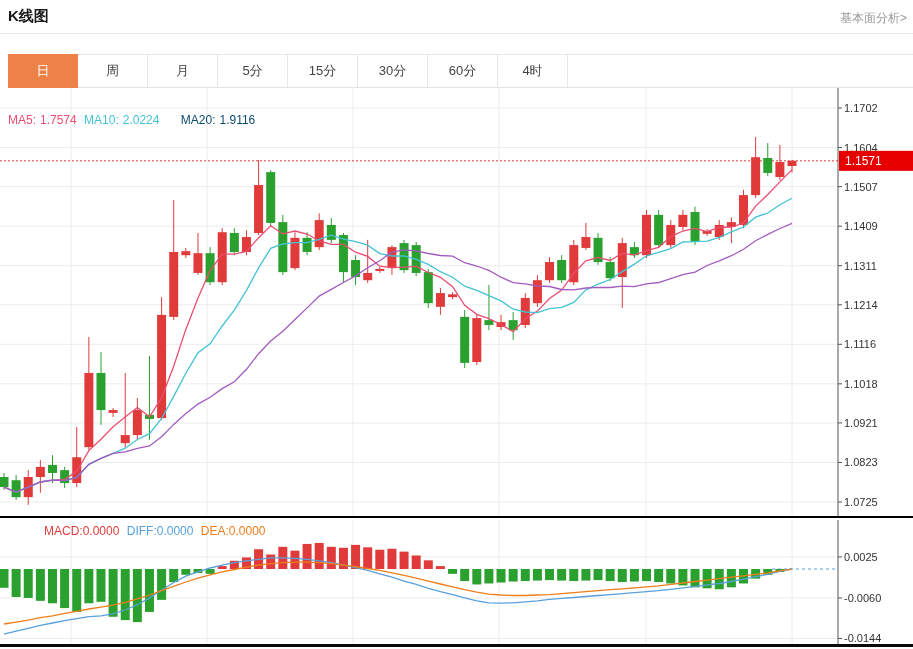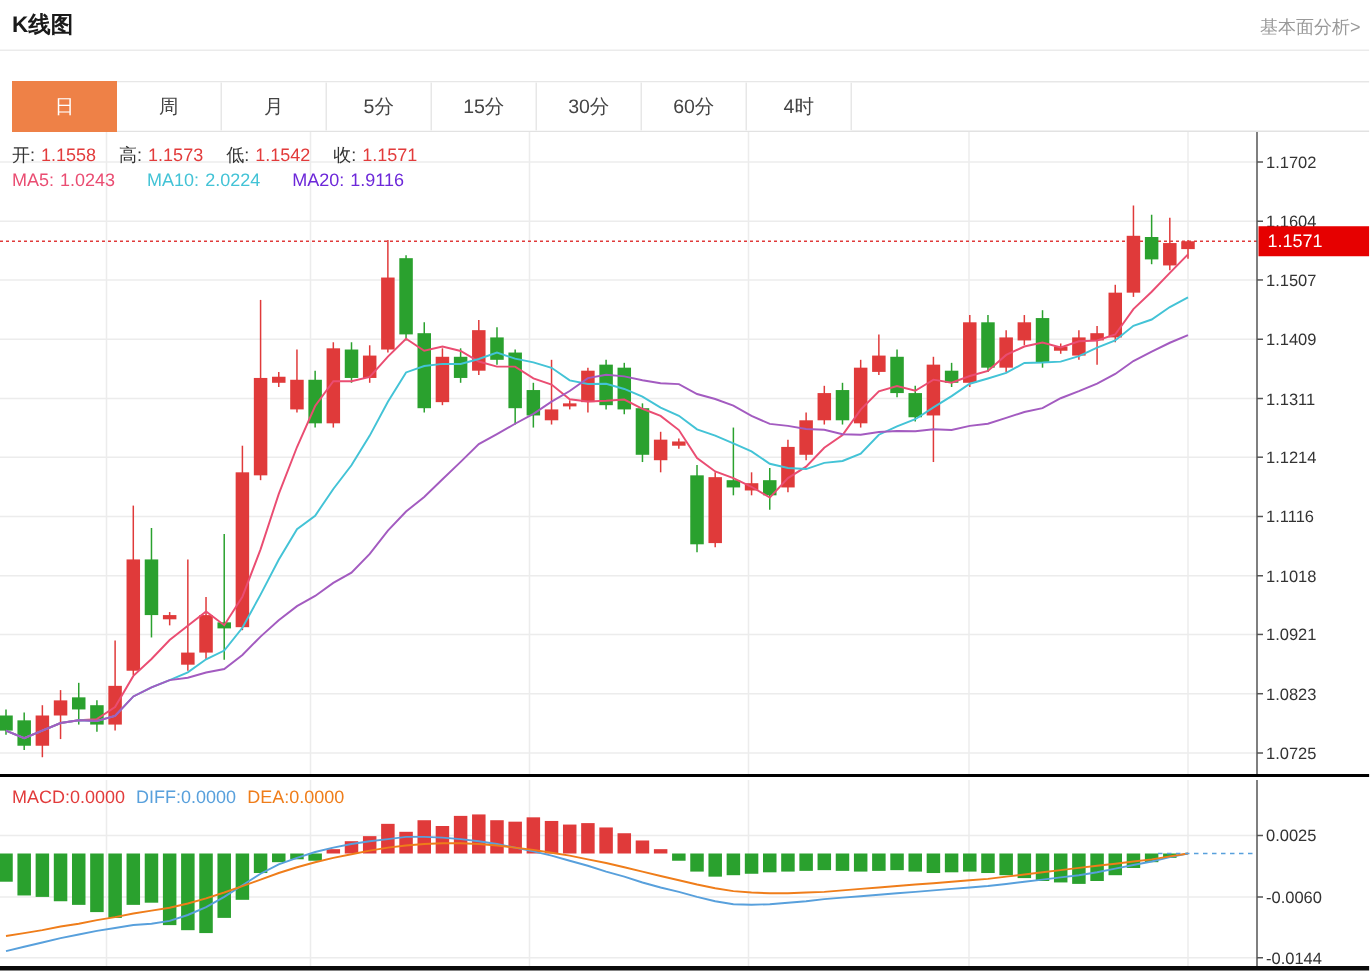--- a/index.html
+++ b/index.html
@@ -11,21 +11,21 @@
   .tabbar{position:absolute;left:8px;top:54px;right:0;height:32px;border-top:1px solid #e7e7e7;border-bottom:1px solid #e2e2e2;display:flex;}
   .tab{box-sizing:border-box;width:70px;height:32px;line-height:32px;text-align:center;font-size:13px;color:#444;border-right:1px solid #e7e7e7;cursor:pointer;background:#fff;}
   .tab:first-child{border-left:1px solid #e7e7e7;}
   .tab.active{background:#ee8147;color:#fff;border-color:#ee8147;margin-top:-1px;height:34px;line-height:34px;}
   .legend-row{position:absolute;left:8px;font-size:12px;white-space:nowrap;z-index:5;}
   .legend-row span{margin-right:4px;}
   .lab{color:#333;}
   .val-red{color:#e23b3b;}
   .ma5{color:#ea4d72;text-align:right;}
   .ma10{color:#43c3d6;}
-  .ma20{color:#6d28d9;}
+  .ma20{color:#0c4a6e;}
   .macd-lab{color:#e23b3b;margin-right:16px;}
   .diff-lab{color:#58a0dc;margin-right:16px;}
   .dea-lab{color:#ef7d1a;}
   svg{position:absolute;left:0;}
   .divider{position:absolute;left:0;top:516px;width:913px;height:2px;background:#000;}
   .bottombar{position:absolute;left:0;top:644px;width:913px;height:3px;background:#0a0a0a;}
   svg text{font-family:"Liberation Sans","DejaVu Sans",sans-serif;}
 </style>
 </head>
 <body>
@@ -39,29 +39,23 @@
       <div class="tab active">日</div>
       <div class="tab">周</div>
       <div class="tab">月</div>
       <div class="tab">5分</div>
       <div class="tab">15分</div>
       <div class="tab">30分</div>
       <div class="tab">60分</div>
       <div class="tab">4时</div>
     </div>
 
-  <div class="legend-row" style="top:95px;">
-    <span class="lab">开:</span><span class="val-red">1.1558</span>
-    <span class="lab" style="margin-left:8px;">高:</span><span class="val-red">1.1573</span>
-    <span class="lab" style="margin-left:8px;">低:</span><span class="val-red">1.1542</span>
-    <span class="lab" style="margin-left:8px;">收:</span><span class="val-red">1.1571</span>
-  </div>
   <div class="legend-row" style="top:113px;">
-    <span class="ma5">MA5:</span><span class="ma5">1.0243</span>
-    <span class="ma10" style="margin-left:14px;">MA10:</span><span class="ma10">2.0224</span>
+    <span class="ma5">MA5:</span><span class="ma5">1.7574</span>
+    <span class="ma10" style="margin-left:0;">MA10:</span><span class="ma10">2.0224</span>
     <span class="ma20" style="margin-left:14px;">MA20:</span><span class="ma20">1.9116</span>
   </div>
 
   <svg id="mainChart" width="913" height="429" viewBox="0 88 913 429" style="top:88px;">
       <g>
         <line x1="71" y1="88" x2="71" y2="517" stroke="#ececec" stroke-width="1"></line>
         <line x1="207" y1="88" x2="207" y2="517" stroke="#ececec" stroke-width="1"></line>
         <line x1="353" y1="88" x2="353" y2="517" stroke="#ececec" stroke-width="1"></line>
         <line x1="499" y1="88" x2="499" y2="517" stroke="#ececec" stroke-width="1"></line>
         <line x1="646" y1="88" x2="646" y2="517" stroke="#ececec" stroke-width="1"></line>
@@ -240,21 +234,21 @@
         <text x="844" y="466.47901740020455" font-size="11" fill="#333333">1.0823</text>
         <line x1="838" y1="502" x2="842" y2="502" stroke="#555555"></line>
         <text x="844" y="506" font-size="11" fill="#333333">1.0725</text>
       </g>
       <rect x="839" y="150.82906857727698" width="74" height="20" fill="#e60000"></rect>
       <text x="845" y="164.82906857727698" font-size="12" fill="#fff">1.1571</text>
     </svg>
 
   <div class="divider"></div>
 
-  <div class="legend-row" style="top:524px;">
+  <div class="legend-row" style="top:524px;margin-left:36px;">
     <span class="macd-lab">MACD:0.0000</span>
     <span class="diff-lab">DIFF:0.0000</span>
     <span class="dea-lab">DEA:0.0000</span>
   </div>
 
   <svg id="macdChart" width="913" height="124" viewBox="0 520 913 124" style="top:520px;">
       <g>
         <line x1="71" y1="520" x2="71" y2="644" stroke="#ececec"></line>
         <line x1="207" y1="520" x2="207" y2="644" stroke="#ececec"></line>
         <line x1="353" y1="520" x2="353" y2="644" stroke="#ececec"></line>

